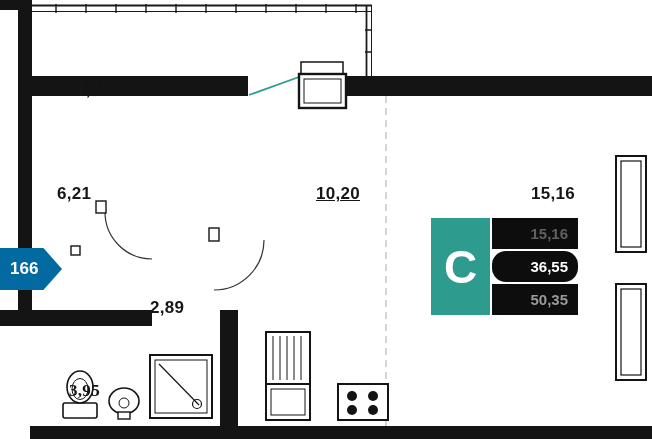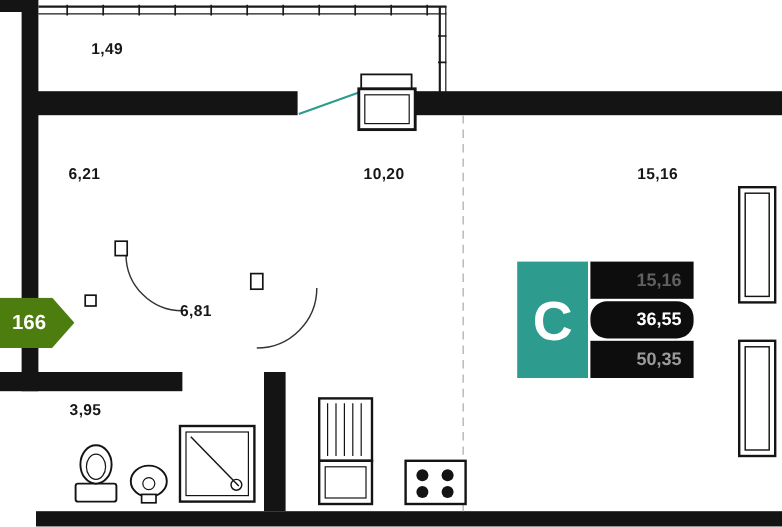--- a/index.html
+++ b/index.html
@@ -2,26 +2,26 @@
 <html><head>
 <meta charset="utf-8">
 <style>
   html,body { margin:0; padding:0; background:#fff; }
   .plan {
     position:relative; width:652px; height:439px; background:#ffffff;
     overflow:hidden; font-family:"Liberation Sans", sans-serif;
   }
   .plan svg { position:absolute; left:0; top:0; }
   .dim-label {
-    position:absolute; font-size:13px; font-weight:600; color:#161616;
-    letter-spacing:.3px; white-space:nowrap;
+    position:absolute; font-size:17px; font-weight:600; color:#161616;
+    letter-spacing:.3px; white-space:nowrap;margin-top:47px;
   }
   .unit-badge {
     position:absolute; left:0; top:248px; width:62px; height:42px;
-    background:#4d7c0f; color:#ffffff;
+    background:#0369a1; color:#ffffff;
     clip-path: polygon(0 0, 70% 0, 100% 50%, 70% 100%, 0 100%);
     display:flex; align-items:center; padding-left:10px; box-sizing:border-box;
     font-size:17px; font-weight:700;
   }
   .area-card { position:absolute; left:431px; top:218px; display:flex; }
   .card-letter {
     width:59px; height:97px; color:#fff; font-size:46px; font-weight:700;
     display:flex; align-items:center; justify-content:center;
   }
   .card-rows { display:flex; flex-direction:column; margin-left:2px; width:86px; }
@@ -114,24 +114,24 @@
       <rect x="338" y="384" width="50" height="36" fill="#ffffff" stroke="#141414" stroke-width="2"></rect>
       <circle cx="352" cy="396" r="5" fill="#141414"></circle>
       <circle cx="373" cy="396" r="5" fill="#141414"></circle>
       <circle cx="352" cy="410" r="5" fill="#141414"></circle>
       <circle cx="373" cy="410" r="5" fill="#141414"></circle>
     </g>
   </svg>
 
   <div class="dim-label" style="left:76px; top:33px;">1,49</div>
   <div class="dim-label" style="left:57px; top:137px;">6,21</div>
-  <div class="dim-label" style="left:303px;top:137px;">10,20</div>
+  <div class="dim-label" style="left:316px;top:137px;text-decoration:underline;">10,20</div>
   <div class="dim-label" style="left:531px;top:137px;">15,16</div>
-  <div class="dim-label" style="left:150px;top:251px;">6,81</div>
-  <div class="dim-label" style="left:58px; top:334px;">3,95</div>
+  <div class="dim-label" style="left:150px;top:251px;">2,89</div>
+  <div class="dim-label" style="left:69px; top:334px;font-family:Liberation Serif, serif;">3,95</div>
 
   <div class="unit-badge">
     <span>166</span>
   </div>
 
   <div class="area-card">
     <div class="card-letter" style="background-color: rgb(45, 156, 142);">C</div>
     <div class="card-rows">
       <div class="card-row" style="color: rgb(96, 96, 96);">15,16</div>
       <div class="card-row" style="color: rgb(255, 255, 255); border-radius: 14px;">36,55</div>

